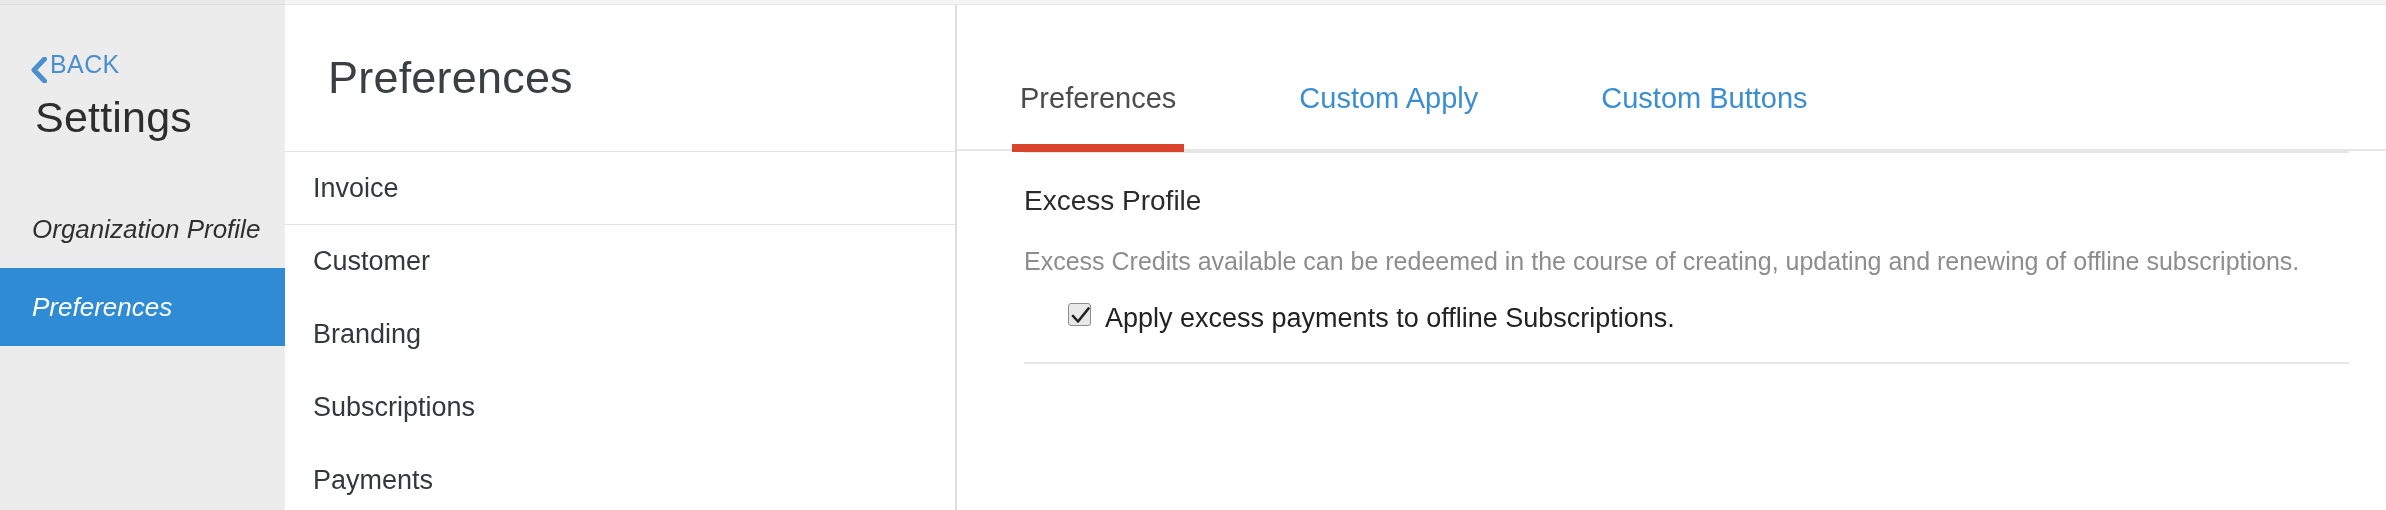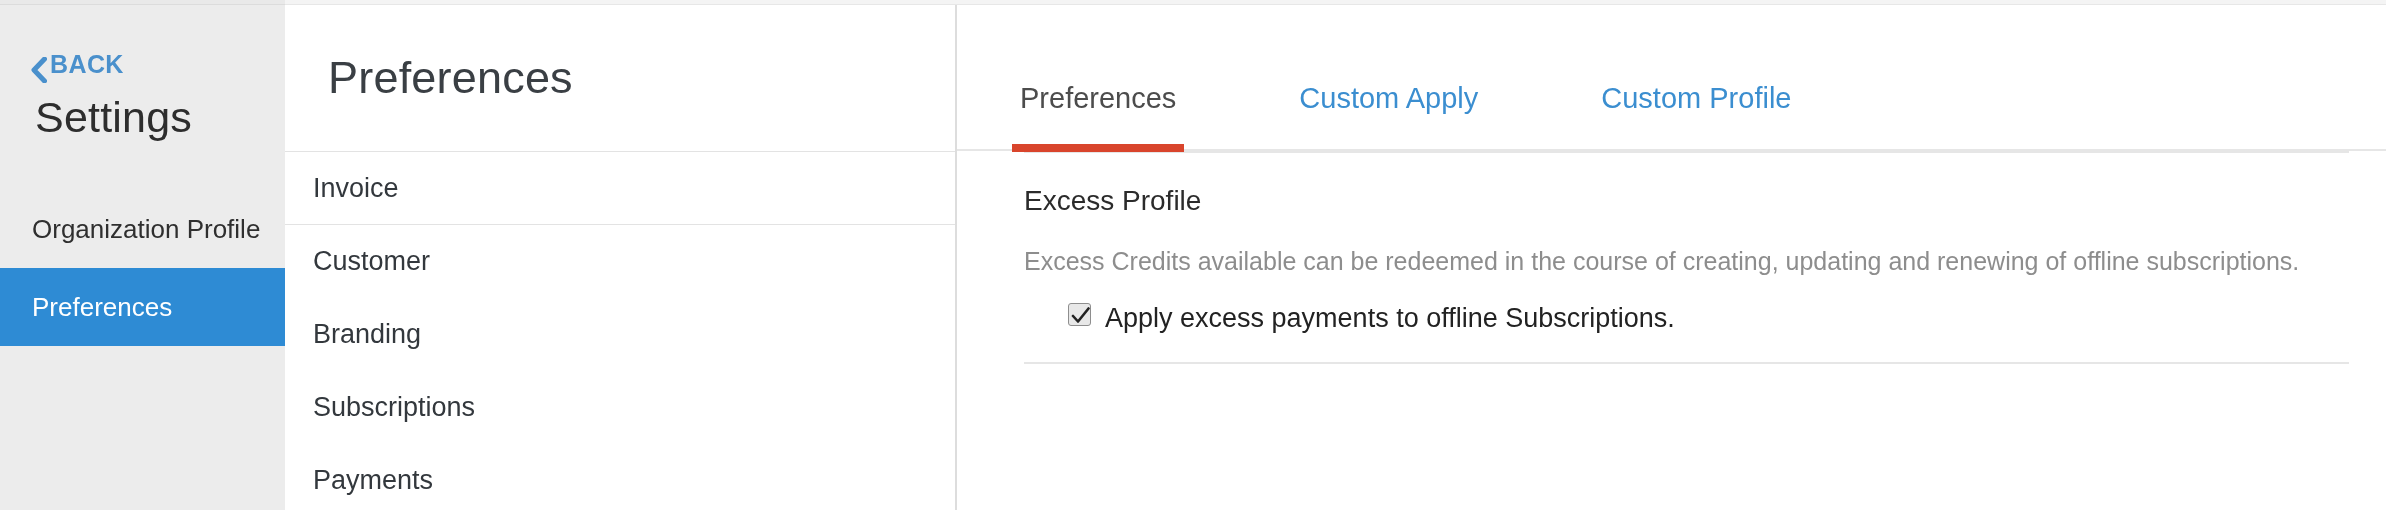--- a/index.html
+++ b/index.html
@@ -42,21 +42,20 @@
   }
   .back-link {
     display:flex;
     align-items:center;
     position:absolute;
     top:50px; left:30px;
     color:#4a90cc;
     font-size:25px;
     letter-spacing:0.4px;
     cursor:pointer;
-    font-weight:bold;
   }
   .back-chevron {
     display:inline-block;
     width:17px; height:17px;
     margin-right:3px;
     position:relative;
     top:1px;
   }
   .back-chevron svg { display:block; }
   .settings-title {
@@ -74,20 +73,21 @@
     width:285px;
   }
   .nav-item {
     height:78px;
     display:flex;
     align-items:center;
     padding-left:32px;
     font-size:26px;
     color:#2f2f2f;
     cursor:pointer;
+    font-style:italic;
   }
   .nav-item.active {
     background:#2e8bd4;
     color:#ffffff;
   }
 
   
   #midcol {
     position:relative;
     width:672px;
@@ -264,21 +264,21 @@
   <div id="main">
 
     <div id="tabbar">
       <div class="tab active">
         <span>Preferences</span>
       </div>
       <div class="tab">
         <span>Custom Apply</span>
       </div>
       <div class="tab">
-        <span>Custom Profile</span>
+        <span>Custom Buttons</span>
       </div>
     </div>
 
     <div class="panel-body">
 
       <div class="hr"></div>
 
       <div class="section">
         <div class="section-title">Excess Profile</div>
         <div class="section-desc">Excess Credits available can be redeemed in the course of creating, updating and renewing of offline subscriptions.</div>

